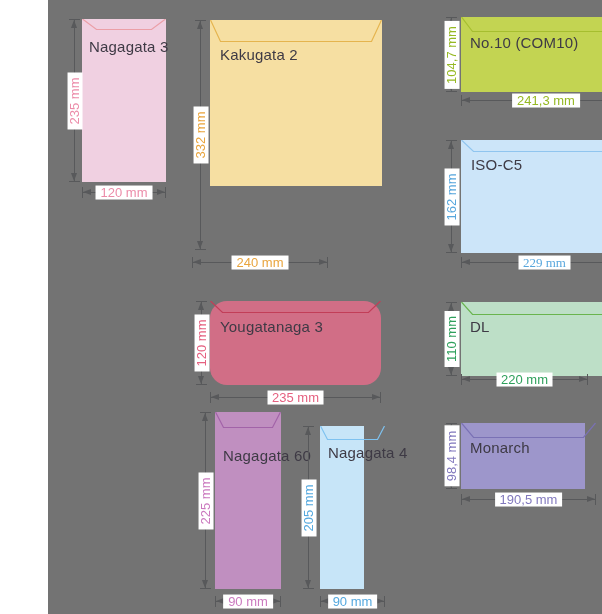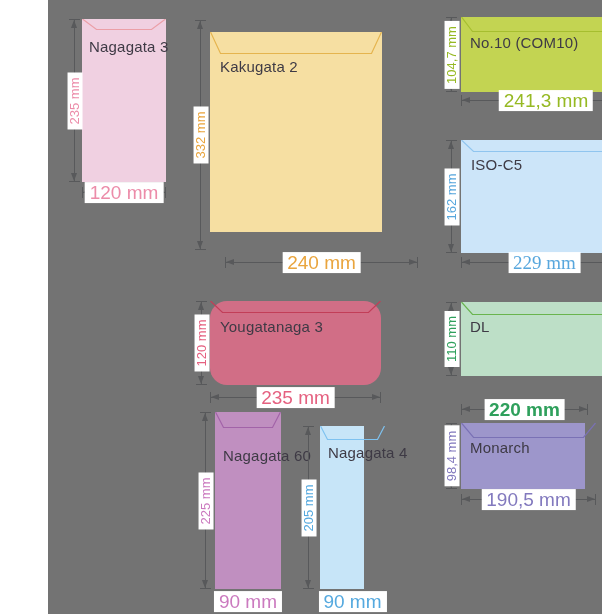--- a/index.html
+++ b/index.html
@@ -32,21 +32,21 @@
   .hdim{position:absolute;height:11px;}
   .hdim .dline{position:absolute;top:5px;left:1px;right:1px;height:1px;background:var(--line);}
   .hdim .tick{position:absolute;top:0;width:1px;height:11px;background:var(--line);}
   .tick-left{left:0;} .tick-right{right:0;}
   .hdim .arr{position:absolute;top:2px;width:0;height:0;
     border-top:3.5px solid transparent;border-bottom:3.5px solid transparent;}
   .arr-left{left:1px;border-right:8px solid var(--line);}
   .arr-right{right:1px;border-left:8px solid var(--line);}
   .hdim .dim-label{
     position:absolute;top:5.5px;left:50%;transform:translate(-50%,-50%);
-    font-size:19px;background:#fff;padding:0 5px;white-space:nowrap;line-height:1.15;
+    font-size:13px;background:#fff;padding:0 5px;white-space:nowrap;line-height:1.15;
   }
 </style>
 </head>
 <body>
 
 <div class="canvas" id="canvas" style="background: #737373; margin-left: 48px;">
   <div class="env-group">
     <div class="env-body" style="left: 34px; top: 19px; width: 84px; height: 163px; background: rgb(240, 208, 225);">
       <svg class="flap" preserveAspectRatio="none" xmlns="http://www.w3.org/2000/svg" viewBox="0 0 84 12" width="84" height="12">
         <polyline fill="none" stroke-width="1.2" points="0.5,0 14.5,10.5 69.5,10.5 83.5,0" stroke="#EB9FA7"></polyline>
@@ -65,35 +65,35 @@
       <i class="dline"></i>
       <i class="tick tick-left"></i>
       <i class="tick tick-right"></i>
       <i class="arr arr-left"></i>
       <i class="arr arr-right"></i>
       <span class="dim-label" style="color: rgb(236, 140, 169);">120 mm</span>
     </div>
   </div>
 
   <div class="env-group">
-    <div class="env-body" style="left: 162px; top: 32px; width: 172px; height: 200px; background: rgb(246, 223, 162);">
+    <div class="env-body" style="left: 162px; top: 20px; width: 172px; height: 166px; background: rgb(246, 223, 162);">
       <svg class="flap" preserveAspectRatio="none" xmlns="http://www.w3.org/2000/svg" viewBox="0 0 172 23" width="172" height="23">
         <polyline fill="none" stroke-width="1.2" points="0.5,0 10.5,21.5 161.5,21.5 171.5,0" stroke="#E5B44E"></polyline>
       </svg>
       <span class="env-name" style="left: 10px; top: 27px;">Kakugata 2</span>
     </div>
     <div class="vdim" style="left: 147px; top: 20px; height: 230px;">
       <i class="dline"></i>
       <i class="tick tick-top"></i>
       <i class="tick tick-bottom"></i>
       <i class="arr arr-up"></i>
       <i class="arr arr-down"></i>
       <span class="dim-label" style="color: rgb(233, 165, 62);">332 mm</span>
     </div>
-    <div class="hdim" style="left: 177px; top: 257px; width: 193px;">
+    <div class="hdim" style="left: 144px; top: 257px; width: 136px;">
       <i class="dline"></i>
       <i class="tick tick-left"></i>
       <i class="tick tick-right"></i>
       <i class="arr arr-left"></i>
       <i class="arr arr-right"></i>
       <span class="dim-label" style="color: rgb(233, 165, 62);">240 mm</span>
     </div>
   </div>
 
   <div class="env-group">
@@ -179,21 +179,21 @@
       <span class="env-name" style="left: 9px; top: 17px;">DL</span>
     </div>
     <div class="vdim" style="left: 398px; top: 302px; height: 74px;">
       <i class="dline"></i>
       <i class="tick tick-top"></i>
       <i class="tick tick-bottom"></i>
       <i class="arr arr-up"></i>
       <i class="arr arr-down"></i>
       <span class="dim-label" style="color: rgb(47, 160, 92);">110 mm</span>
     </div>
-    <div class="hdim" style="left: 413px; top: 404px; width: 127px; font-weight: bold;">
+    <div class="hdim" style="left: 413px; top: 374px; width: 127px;">
       <i class="dline"></i>
       <i class="tick tick-left"></i>
       <i class="tick tick-right"></i>
       <i class="arr arr-left"></i>
       <i class="arr arr-right"></i>
       <span class="dim-label" style="color: rgb(47, 160, 92);">220 mm</span>
     </div>
   </div>
 
   <div class="env-group">

